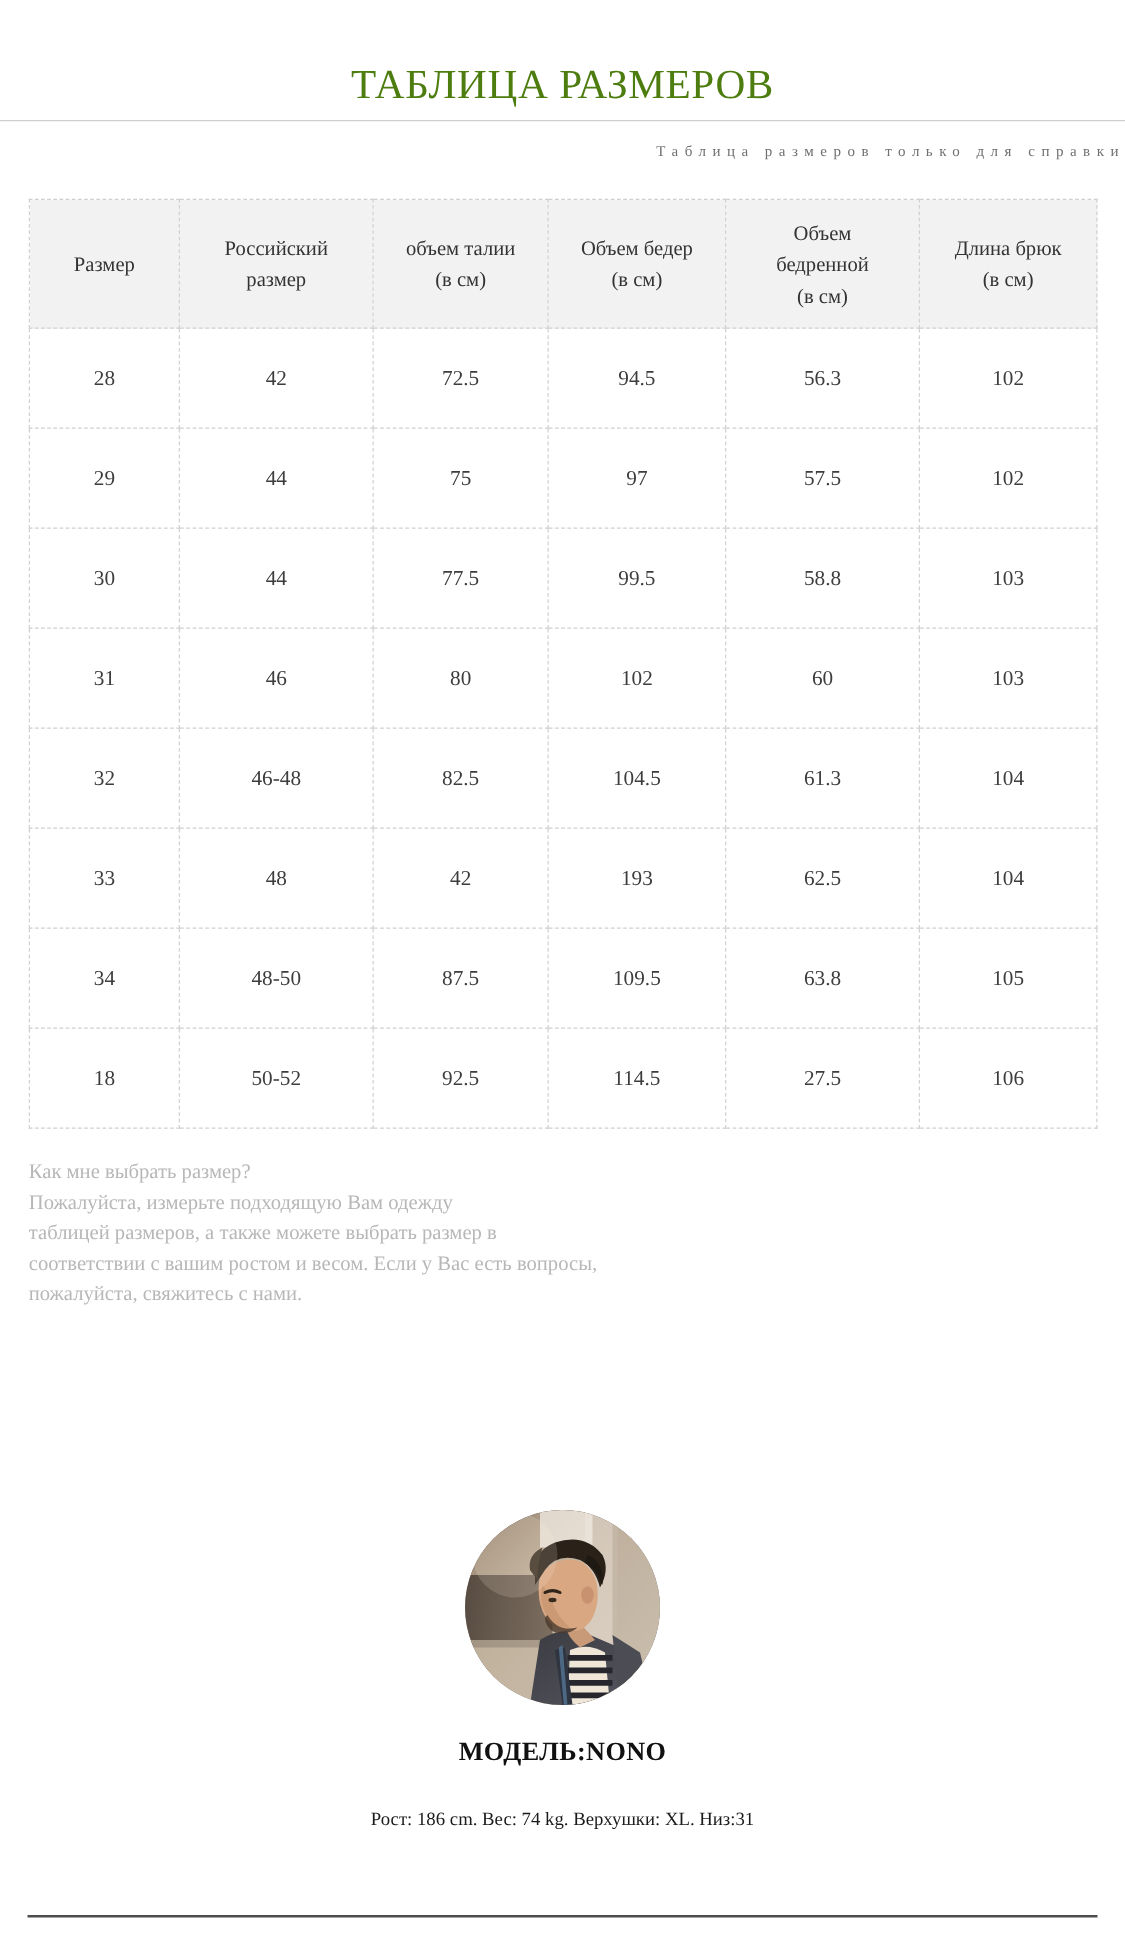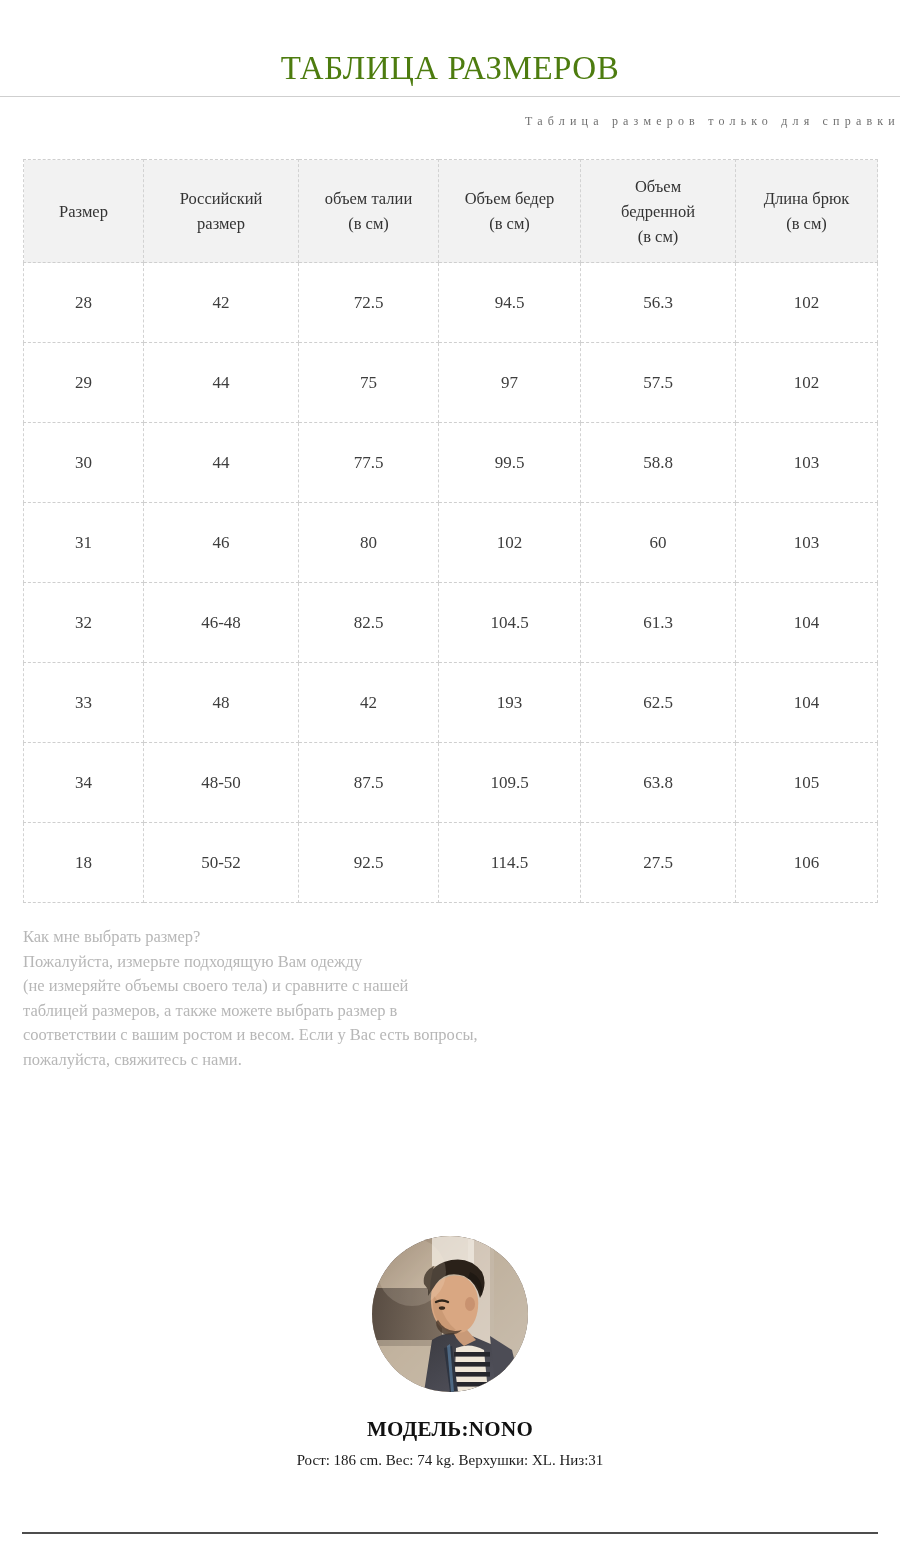--- a/index.html
+++ b/index.html
@@ -96,21 +96,21 @@
     font-size: 16.5px;
     line-height: 24.5px;
     color: #b7b7b7;
   }
   .howto-line { display: block; white-space: nowrap; }
 
   
   .model-block {
     position: absolute;
     left: 0;
-    top: 1236px;
+    top: 1208px;
     width: 900px;
     text-align: center;
   }
   .model-photo {
     width: 156px;
     height: 156px;
     margin: 0 auto;
     border-radius: 50%;
     overflow: hidden;
     position: relative;
@@ -121,21 +121,21 @@
   .model-name {
     margin-top: 24px;
     font-family: "Liberation Serif", "DejaVu Serif", serif;
     font-size: 21px;
     font-weight: 700;
     color: #111111;
     letter-spacing: 0.3px;
     line-height: 26px;
   }
   .model-specs {
-    margin-top: 8px;
+    margin-top: 32px;
     font-family: "Liberation Serif", "DejaVu Serif", serif;
     font-size: 15px;
     font-weight: 400;
     color: #1b1b1b;
     line-height: 20px;
   }
 
   
   .footer-rule {
     position: absolute;
@@ -256,21 +256,20 @@
         <td>27.5</td>
         <td>106</td>
       </tr>
     </tbody>
   </table>
 </div>
 
 <div class="howto">
   <span class="howto-line">Как мне выбрать размер?</span>
   <span class="howto-line">Пожалуйста, измерьте подходящую Вам одежду</span>
-  <span class="howto-line">(не измеряйте объемы своего тела) и сравните с нашей</span>
   <span class="howto-line">таблицей размеров, а также можете выбрать размер в</span>
   <span class="howto-line">соответствии с вашим ростом и весом. Если у Вас есть вопросы,</span>
   <span class="howto-line">пожалуйста, свяжитесь с нами.</span>
 </div>
 
 <div class="model-block">
   <div class="model-photo">
     <svg viewBox="0 0 156 156" xmlns="http://www.w3.org/2000/svg">
       <defs>
         <linearGradient id="bgWall" x1="0" y1="0" x2="1" y2="1">

